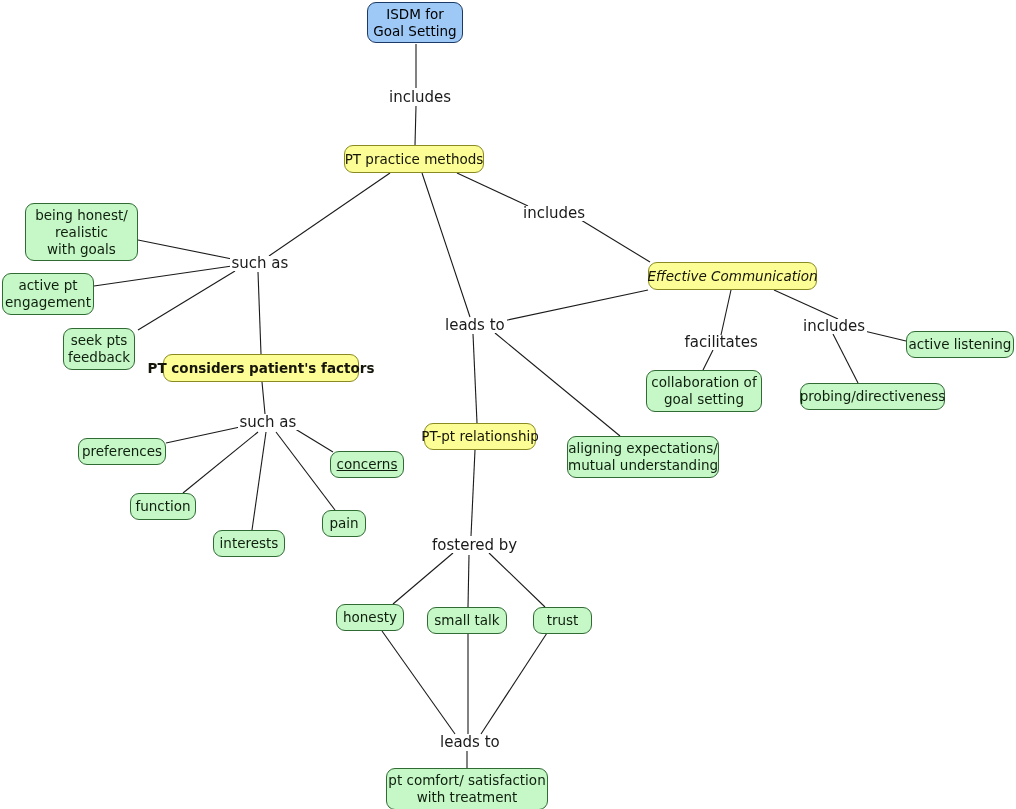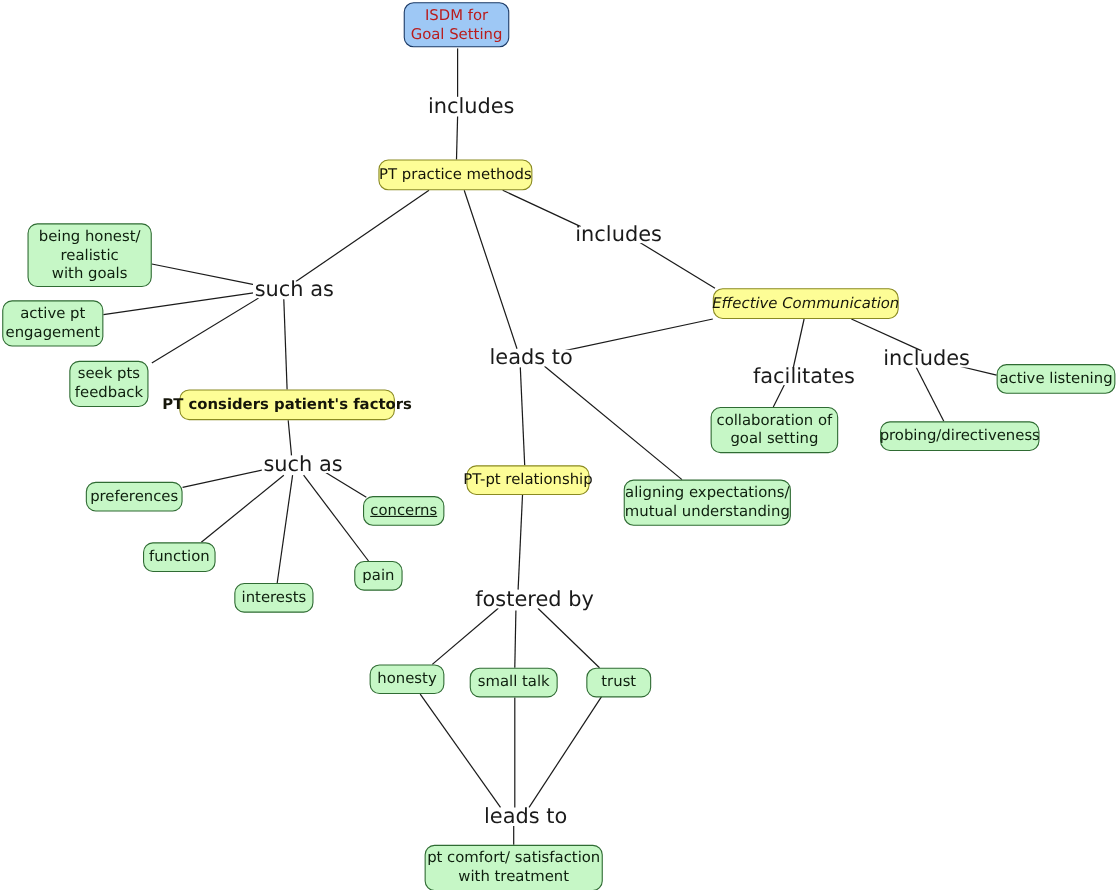--- a/index.html
+++ b/index.html
@@ -35,35 +35,35 @@
     border-radius: 9px;
     font-size: 13.5px;
     line-height: 17px;
     color: #1a1a1a;
     white-space: pre;
     z-index: 3;
   }
   .node.blue {
     background: #9ec8f5;
     border: 1.6px solid #1b3a66;
-    color: #b91c1c;
+    color: #000000;
   }
   .node.yellow {
     background: #fdfd96;
     border: 1.6px solid #8a8a22;
     color: #15150a;
   }
   .node.green {
     background: #c6f7c6;
     border: 1.6px solid #2f6b33;
     color: #0e1f0e;
   }
   .linklabel {
     position: absolute;
-    font-size: 19px;
+    font-size: 15px;
     line-height: 15px;
     color: #1a1a1a;
     background: #ffffff;
     white-space: pre;
     text-align: center;
     z-index: 2;
     padding: 0 2px;
   }
 </style>
 </head>

